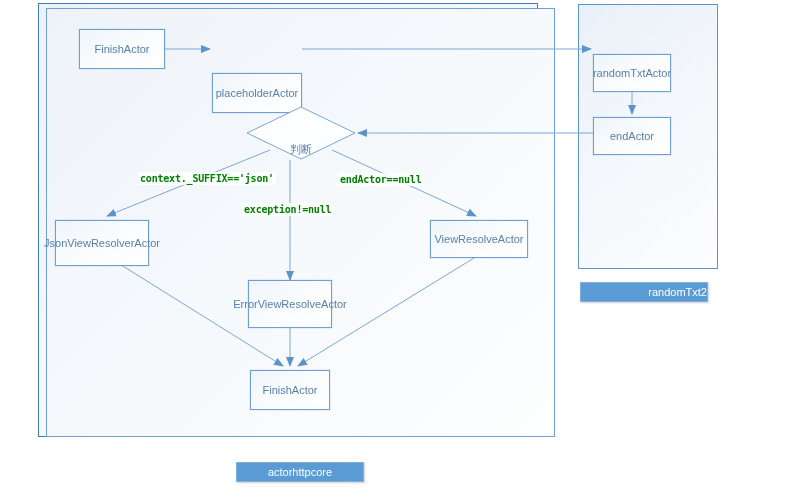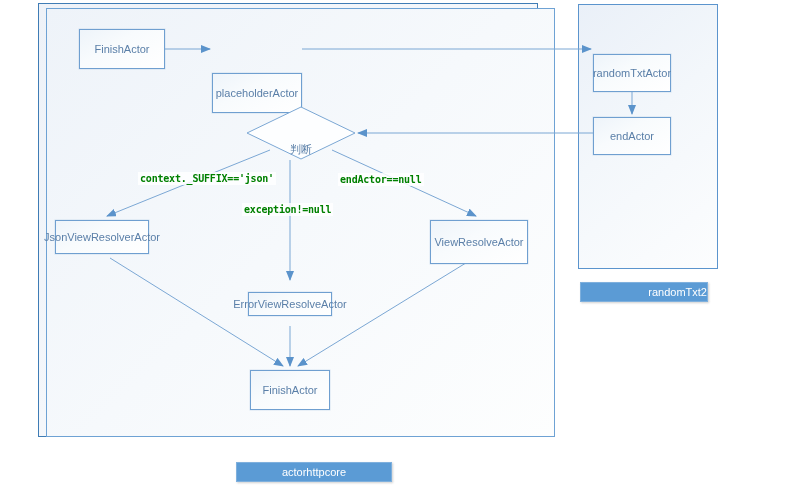--- a/index.html
+++ b/index.html
@@ -164,29 +164,29 @@
   </div>
 
   <div class="node" style="left:593px; top:31px; width:78px; height:38px;margin-top:23px;">
     <span>randomTxtActor</span>
   </div>
 
   <div class="node" style="left:593px; top:117px; width:78px; height:38px;">
     <span>endActor</span>
   </div>
 
-  <div class="node" style="left:55px; top:220px; width:94px; height:34px;">
+  <div class="node" style="left:55px; top:220px; width:94px; height:46px;">
     <span>JsonViewResolverActor</span>
   </div>
 
-  <div class="node" style="left:248px; top:292px; width:84px; height:24px;">
+  <div class="node" style="left:248px; top:280px; width:84px; height:48px;">
     <span>ErrorViewResolveActor</span>
   </div>
 
-  <div class="node" style="left:430px; top:220px; width:98px; height:44px;">
+  <div class="node" style="left:430px; top:220px; width:98px; height:38px;">
     <span>ViewResolveActor</span>
   </div>
 
   <div class="node" style="left:250px; top:370px; width:80px; height:40px;text-align:right;">
     <span>FinishActor</span>
   </div>
 
   <div class="diamond-wrap" style="left:246px; top:106px;">
     <svg width="110" height="54" viewBox="0 0 110 54">
       <polygon points="55,1 109,27 55,53 1,27" fill="#fdfeff" stroke="#7ba7d4" stroke-width="1"></polygon>
@@ -197,17 +197,17 @@
   <div class="edge-label" style="left:128px; top:172px;margin-left:10px;">context._SUFFIX=='json'</div>
 
   <div class="edge-label" style="left:338px; top:173px;">endActor==null</div>
 
   <div class="edge-label" style="left:242px; top:203px;">exception!=null</div>
 
   <div class="banner" style="left:580px; top:282px; width:128px; height:20px;justify-content:flex-end;">
     <span>randomTxt2</span>
   </div>
 
-  <div class="banner" style="left:236px; top:462px; width:156px; height:20px;">
+  <div class="banner" style="left:236px; top:462px; width:128px; height:20px;">
     <span>actorhttpcore</span>
   </div>
 
 </div>
 
 </body></html>

